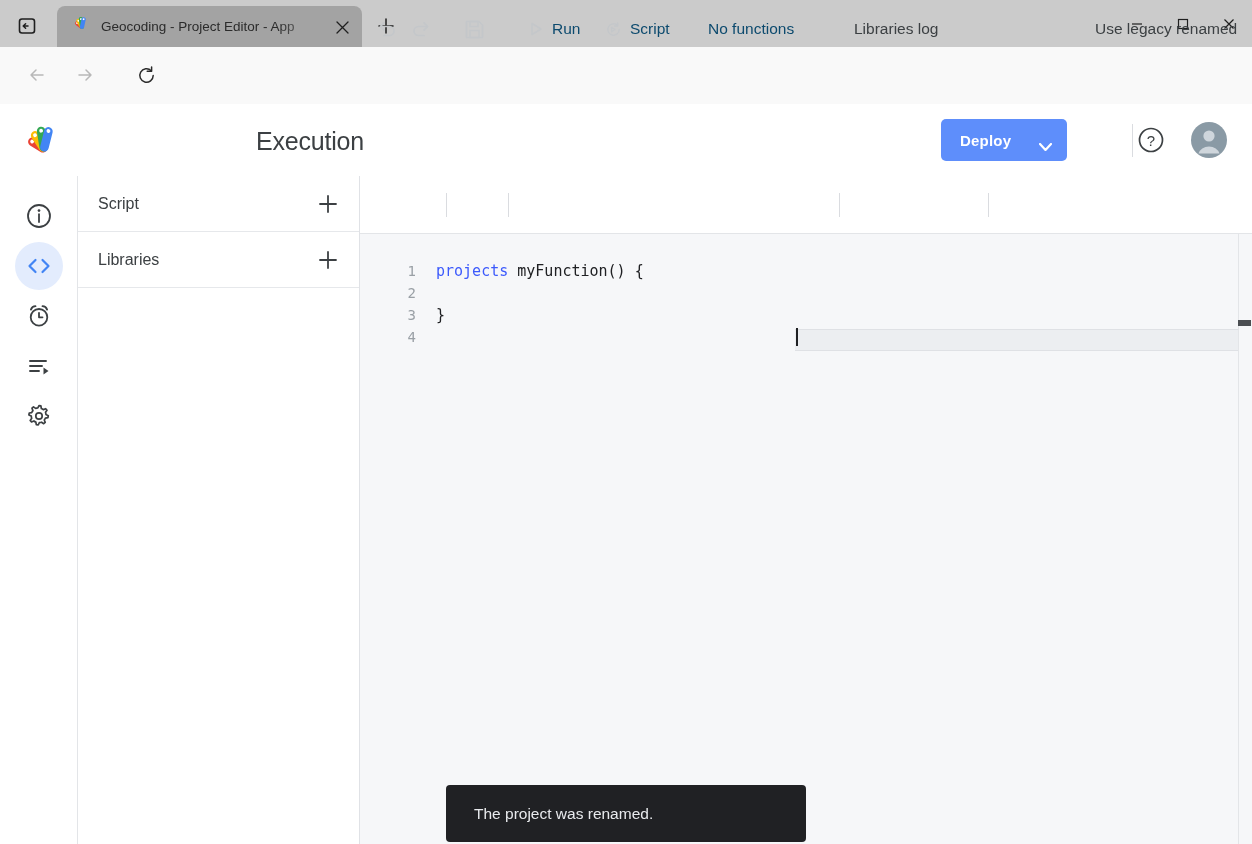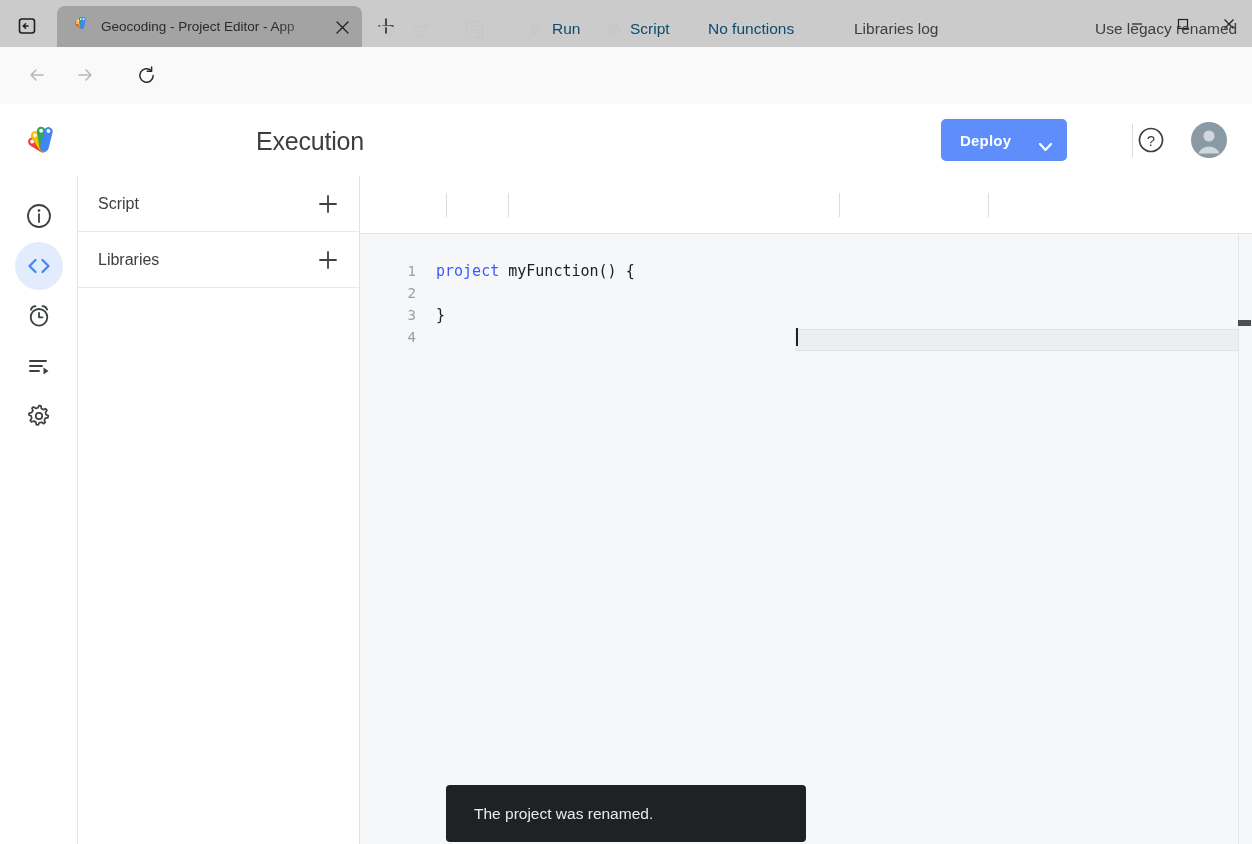--- a/index.html
+++ b/index.html
@@ -695,21 +695,21 @@
   <div class="tool enabled" style="left:1095px">Use legacy renamed</div>
 
   <div class="code-pane">
     <div class="active-line" style="top:95px"></div>
 
     <div class="gutter-line" style="top:26px">1</div>
     <div class="gutter-line" style="top:48px">2</div>
     <div class="gutter-line" style="top:70px">3</div>
     <div class="gutter-line" style="top:92px">4</div>
 
-    <div class="code-line" style="top:26px"><span class="kw">project</span><span> myFunction() {</span></div>
+    <div class="code-line" style="top:26px"><span class="kw">projects</span><span> myFunction() {</span></div>
     <div class="code-line" style="top:70px">}</div>
 
     <div class="caret" style="top:94px"></div>
   </div>
 
   <div class="vscroll-track">
     <div class="vscroll-thumb" style="top:86px"></div>
   </div>
 
   <div class="toast">

